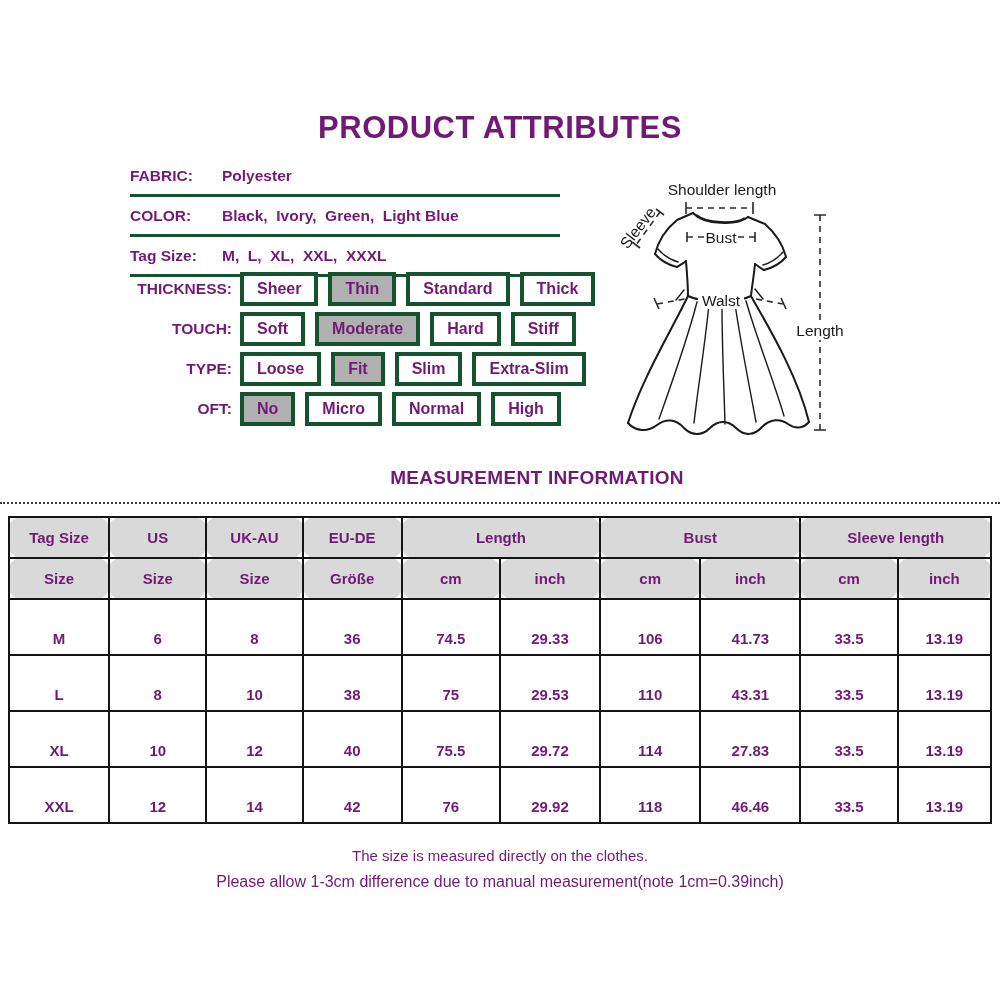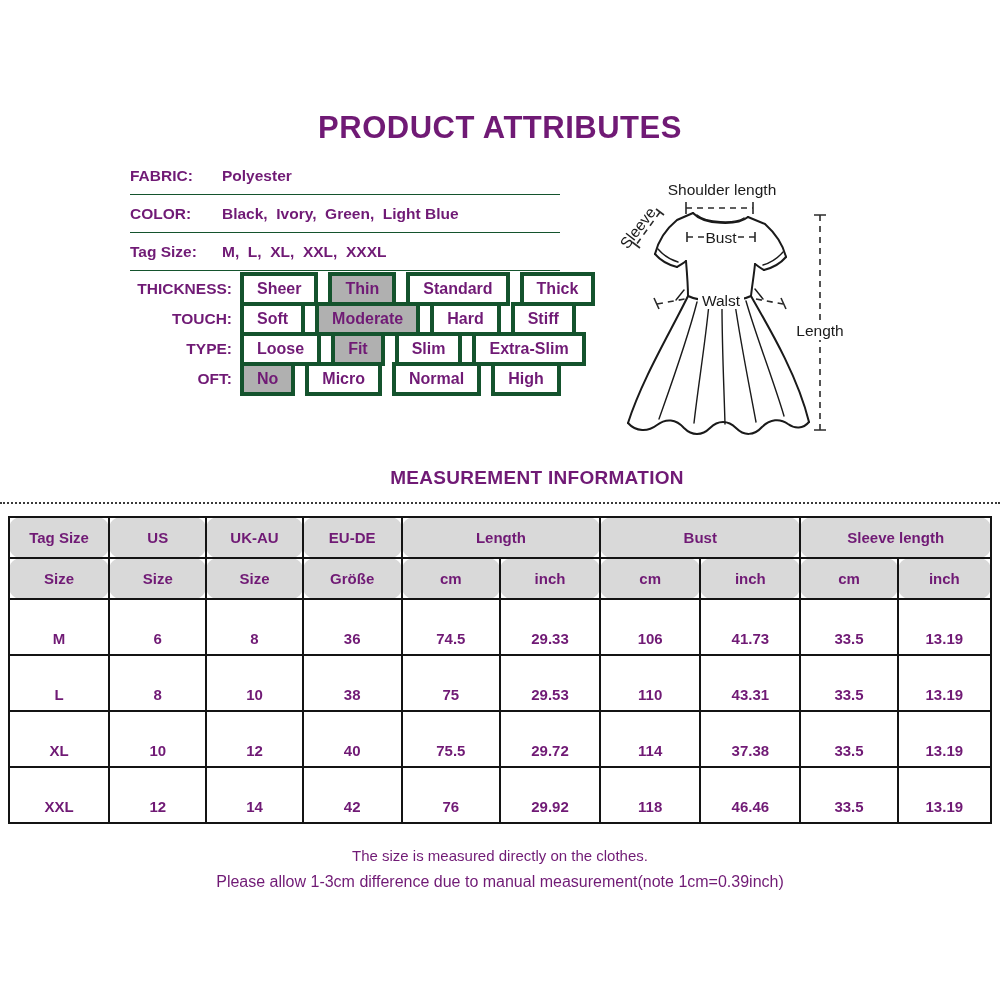--- a/index.html
+++ b/index.html
@@ -4,27 +4,27 @@
 <style>
   html,body{margin:0;padding:0;background:#fff;}
   .canvas{position:relative;width:1000px;height:1000px;background:#fff;overflow:hidden;
           font-family:"Liberation Sans","DejaVu Sans",sans-serif;color:#701a75;}
 
   .page-title{position:absolute;top:110px;left:0;width:1000px;text-align:center;
               font-size:31px;font-weight:bold;letter-spacing:.5px;}
 
   
   .attr-rows{position:absolute;left:130px;top:157px;width:430px;}
-  .attr-row{display:flex;align-items:center;height:37px;border-bottom:1px solid #14532d;}
+  .attr-row{display:flex;align-items:center;height:37px;border-bottom:3px solid #14532d;}
   .attr-row .lbl{width:92px;font-weight:bold;font-size:15.5px;}
   .attr-row .val{font-weight:bold;font-size:15.5px;white-space:pre-wrap;}
 
   
   .chip-rows{position:absolute;left:130px;top:274px;}
-  .chip-row{display:flex;align-items:center;height:30px;}
+  .chip-row{display:flex;align-items:center;height:30px;margin-bottom:10px;}
   .chip-row .clbl{width:102px;margin-right:8px;text-align:right;font-weight:bold;font-size:15.5px;}
   .chip{border:4px solid #14532d;background:#fff;height:26px;line-height:26px;
         padding:0 13px;margin-right:10px;font-weight:bold;font-size:16px;text-align:center;}
   .chip.selected{background:#b0b0b0;}
 
   
   .dress{position:absolute;left:598px;top:173px;}
   .dress text{fill:#1a1a1a;font-size:15.5px;}
   .outline{stroke:#1a1a1a;stroke-width:2;fill:none;stroke-linecap:round;stroke-linejoin:round;}
   .thin{stroke:#1a1a1a;stroke-width:1.4;fill:none;stroke-linecap:round;}
@@ -213,21 +213,21 @@
         <td>13.19</td>
       </tr>
       <tr>
         <td>XL</td>
         <td>10</td>
         <td>12</td>
         <td>40</td>
         <td>75.5</td>
         <td>29.72</td>
         <td>114</td>
-        <td>37.38</td>
+        <td>27.83</td>
         <td>33.5</td>
         <td>13.19</td>
       </tr>
       <tr>
         <td>XXL</td>
         <td>12</td>
         <td>14</td>
         <td>42</td>
         <td>76</td>
         <td>29.92</td>

